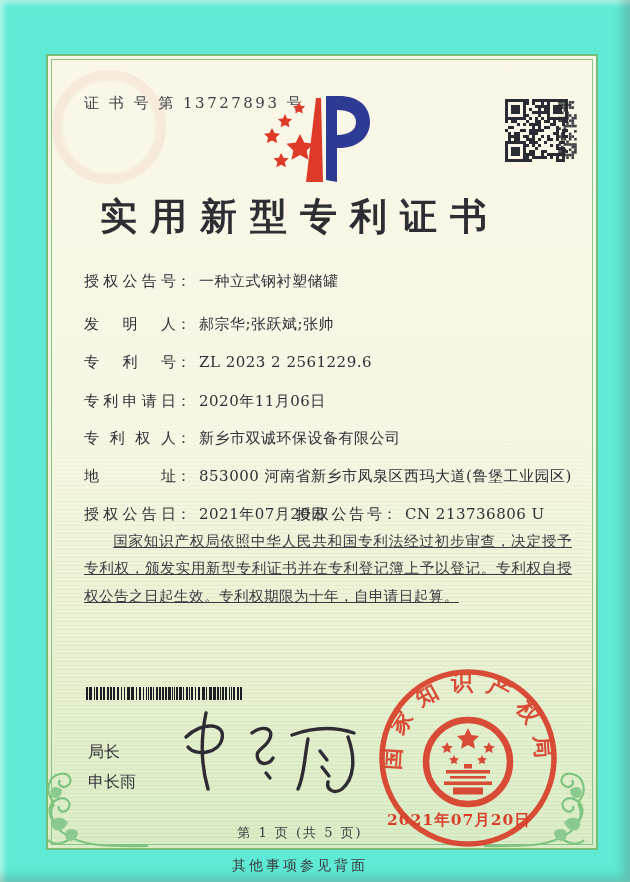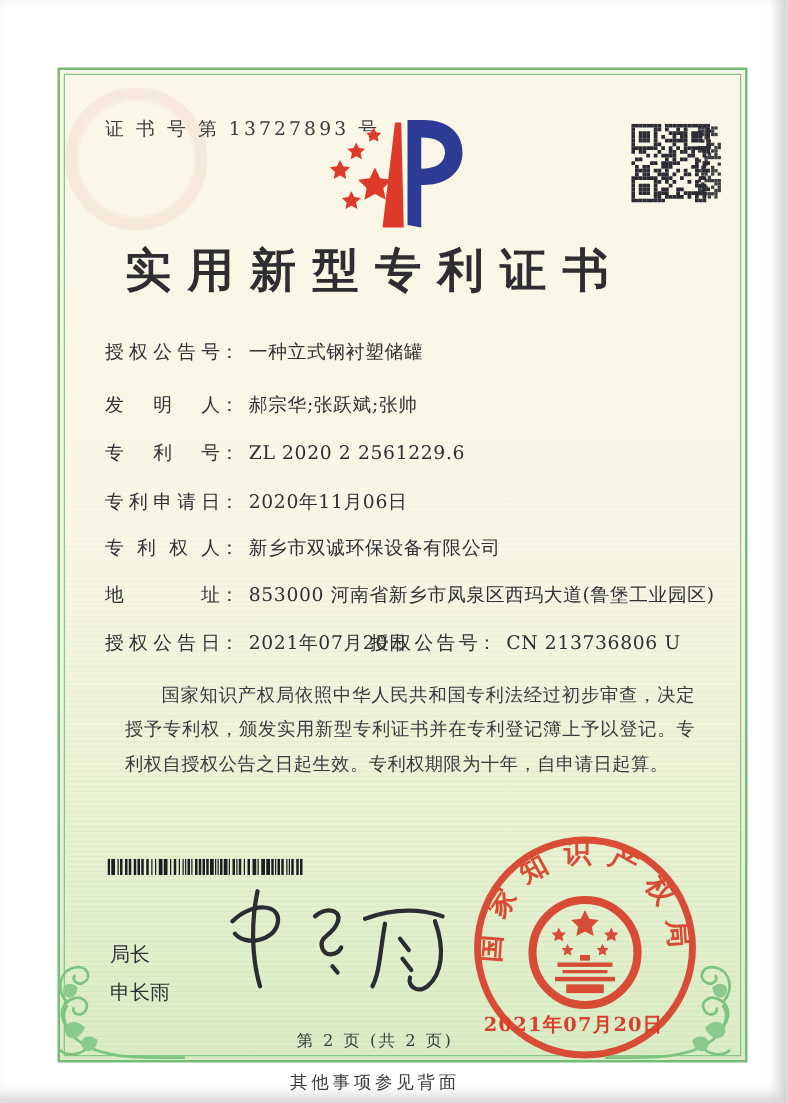--- a/index.html
+++ b/index.html
@@ -1,18 +1,18 @@
 <!DOCTYPE html>
 <html><head>
 <meta charset="utf-8">
 <style>
   html,body{margin:0;padding:0;background:#e8e8e4;}
   .page{
     position:relative;width:630px;height:882px;overflow:hidden;
-    background:#ffffff;
+    background:#5eead4;
     font-family:"DejaVu Serif","Liberation Serif",serif;
     box-shadow:inset -7px -5px 10px rgba(90,90,90,.28), inset 3px 3px 6px rgba(255,255,255,.6);
   }
   
   .frame{
     position:absolute;left:46px;top:54px;width:548px;height:792px;
     border:2.5px solid #74bd78;
     background:
       linear-gradient(180deg, rgba(250,247,232,1) 0%, rgba(248,246,228,1) 48%, rgba(236,242,212,1) 72%, rgba(223,238,201,1) 92%, rgba(217,236,197,1) 100%);
   }
@@ -45,23 +45,23 @@
   .frow{position:absolute;left:0;white-space:nowrap;}
   .flabel{display:inline-block;width:92px;text-align:justify;text-align-last:justify;vertical-align:top;}
   .fcolon{display:inline-block;margin-right:8px;}
   .fval{letter-spacing:.5px;}
   .grantcol2{position:absolute;left:212px;top:0;white-space:nowrap;}
   .grantcol2 .flabel{width:86px;}
   .paras{
     position:absolute;left:84px;top:527px;width:488px;
     font-size:14.6px;line-height:27.4px;color:#3a3a40;text-align:justify;letter-spacing:.4px;
   }
-  .paras p{margin:16px;text-indent:2em;}
+  .paras p{margin:0;text-indent:2em;text-decoration:underline;}
   .barcode{position:absolute;left:86px;top:687px;line-height:0;}
-  .signoff{position:absolute;left:88px;top:737px;font-size:16px;color:#313137;line-height:30px;margin-top:12px;}
+  .signoff{position:absolute;left:88px;top:737px;font-size:16px;color:#313137;line-height:30px;}
   .signature{position:absolute;left:168px;top:703px;}
   .seal{position:absolute;left:374px;top:666px;}
   .seal-date{
     position:absolute;left:387px;top:810px;width:170px;
     font-size:15.5px;color:#d8402c;letter-spacing:1px;white-space:nowrap;font-weight:bold;
   }
   .page-no{position:absolute;left:0;right:30px;top:824px;text-align:center;font-size:13px;color:#3b3b40;letter-spacing:2px;}
   .back-note{position:absolute;left:0;right:30px;top:857px;text-align:center;font-size:14px;color:#3b3b40;letter-spacing:3px;}
   .flourish{position:absolute;width:112px;height:96px;}
   .flourish.bl{left:38px;top:762px;}
@@ -416,21 +416,21 @@
         <rect x="13" y="52" width="2.6" height="2.6"></rect>
         <rect x="7.800000000000001" y="54.6" width="2.6" height="2.6"></rect>
         <rect x="13" y="54.6" width="2.6" height="2.6"></rect>
       </svg></div>
 
   <div class="title">实用新型专利证书</div>
 
   <div class="fields">
     <div class="frow" style="top:4px"><span class="flabel">授权公告号</span><span class="fcolon">：</span><span class="fval">一种立式钢衬塑储罐</span></div>
     <div class="frow" style="top:47px"><span class="flabel">发明人</span><span class="fcolon">：</span><span class="fval">郝宗华;张跃斌;张帅</span></div>
-    <div class="frow" style="top:85px"><span class="flabel">专利号</span><span class="fcolon">：</span><span class="fval">ZL 2020 2 2561229.6</span></div>
+    <div class="frow" style="top:85px"><span class="flabel">专利号</span><span class="fcolon">：</span><span class="fval">ZL 2023 2 2561229.6</span></div>
     <div class="frow" style="top:124px"><span class="flabel">专利申请日</span><span class="fcolon">：</span><span class="fval">2020年11月06日</span></div>
     <div class="frow" style="top:161px"><span class="flabel">专利权人</span><span class="fcolon">：</span><span class="fval">新乡市双诚环保设备有限公司</span></div>
     <div class="frow" style="top:199px"><span class="flabel">地址</span><span class="fcolon">：</span><span class="fval">853000 河南省新乡市凤泉区西玛大道(鲁堡工业园区)</span></div>
     <div class="frow" style="top:237px;width:500px">
       <span class="flabel">授权公告日</span><span class="fcolon">：</span><span class="fval">2021年07月20日</span>
       <span class="grantcol2"><span class="flabel">授权公告号</span><span class="fcolon">：</span><span class="fval">CN 213736806 U</span></span>
     </div>
   </div>
 
   <div class="paras">
@@ -558,16 +558,16 @@
       <path d="M16 40 C6 30 10 14 22 12 C32 10 36 20 29 24 C24 27 19 22 22 18"></path>
       <path d="M34 74 C28 82 16 84 10 78"></path>
     </g>
     <g fill="#8bca8e">
       <path d="M30 60 C22 52 12 56 14 64 C16 71 26 70 30 60 Z"></path>
       <path d="M40 70 C34 64 24 68 28 76 C31 82 40 78 40 70 Z"></path>
       <path d="M24 28 C18 22 10 26 13 33 C16 39 24 36 24 28 Z"></path>
     </g>
   </svg>
 
-  <div class="page-no">第 2 页 (共 2 页)</div>
+  <div class="page-no">第 1 页 (共 5 页)</div>
   <div class="back-note">其他事项参见背面</div>
 
 </div>
 
 </body></html>

